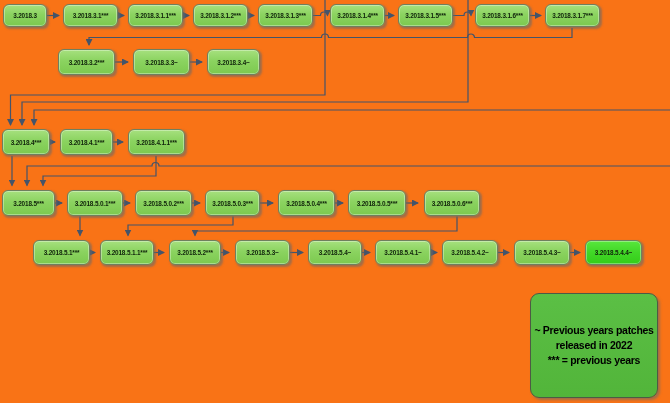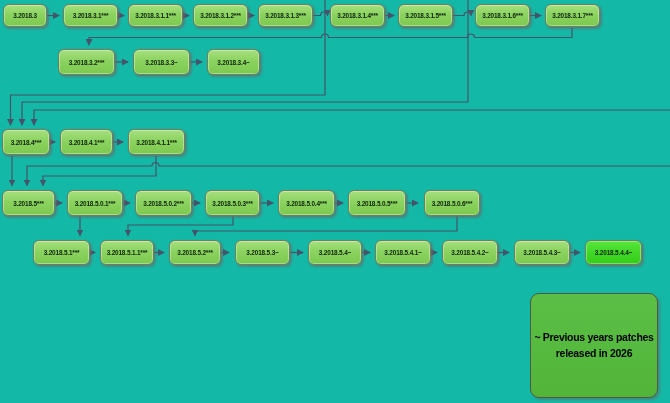--- a/index.html
+++ b/index.html
@@ -1,18 +1,18 @@
 <!DOCTYPE html>
 <html><head>
 <meta charset="utf-8">
 <title>Patch flow diagram</title>
 <style>
   html,body{margin:0;padding:0;background:#fff;}
   #canvas{
-    position:relative;width:670px;height:403px;background:#14b8a6;
+    position:relative;width:670px;height:403px;background:#f97316;
     overflow:hidden;font-family:"Liberation Sans",sans-serif;
   }
   #connectors{position:absolute;left:0;top:0;width:670px;height:403px;}
   .node{
     position:absolute;box-sizing:border-box;
     background:linear-gradient(180deg,#a6e07e 0%,#8bd360 45%,#7cc94f 100%);
     border:1.4px solid #6f7f5e;border-radius:6px;
     box-shadow:1.5px 1.8px 2px rgba(105,105,105,.6), inset 0 0 0 1px rgba(255,255,255,.35);
     display:flex;align-items:center;justify-content:center;
     font-weight:bold;font-size:6.4px;letter-spacing:-0.15px;
@@ -127,16 +127,17 @@
   <div class="node" style="left:169px;top:240px;width:52px;height:25px">3.2018.5.2***</div>
   <div class="node" style="left:235px;top:240px;width:55px;height:25px">3.2018.5.3~</div>
   <div class="node" style="left:308px;top:240px;width:54px;height:25px">3.2018.5.4~</div>
   <div class="node" style="left:375px;top:240px;width:56px;height:25px">3.2018.5.4.1~</div>
   <div class="node" style="left:442px;top:240px;width:56px;height:25px">3.2018.5.4.2~</div>
   <div class="node" style="left:514px;top:240px;width:56px;height:25px">3.2018.5.4.3~</div>
   <div class="node highlight" style="left:585px;top:240px;width:57px;height:25px">3.2018.5.4.4~</div>
 
   <div id="legend">
     <div>~ Previous years patches</div>
-    <div>released in 2026</div>
+    <div>released in 2022</div>
+    <div>*** = previous years</div>
   </div>
 
 </div>
 
 </body></html>

